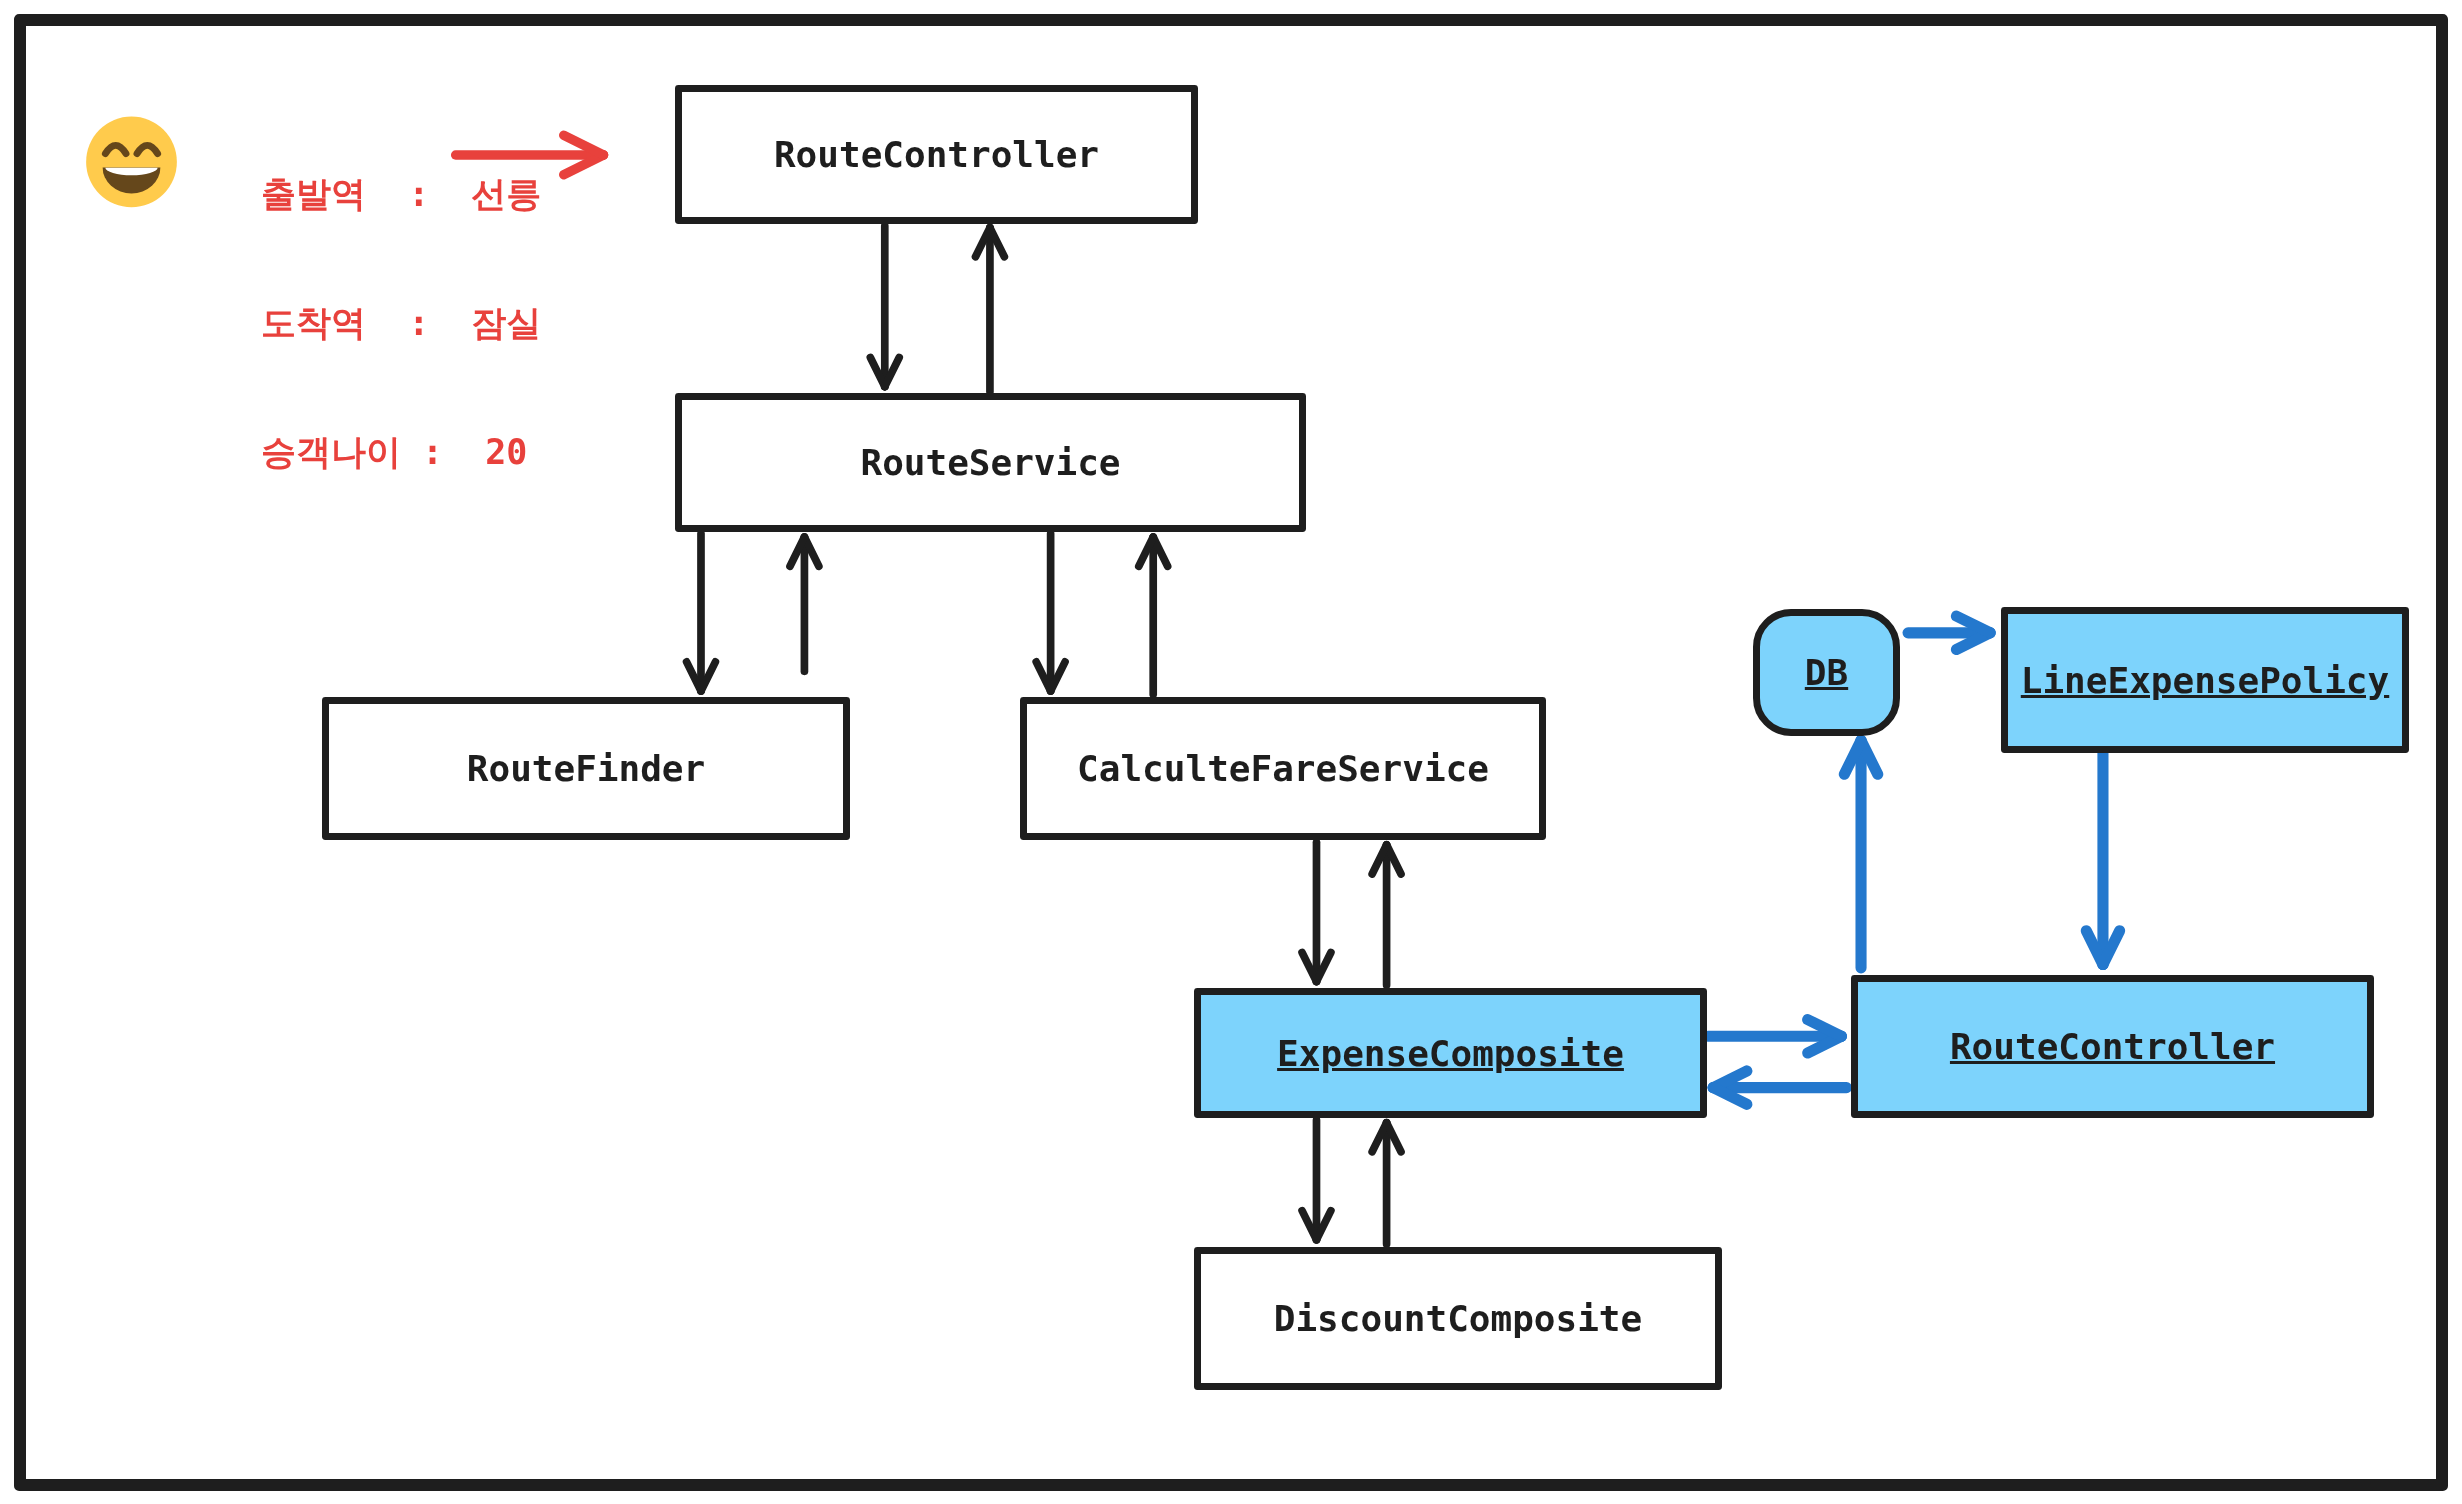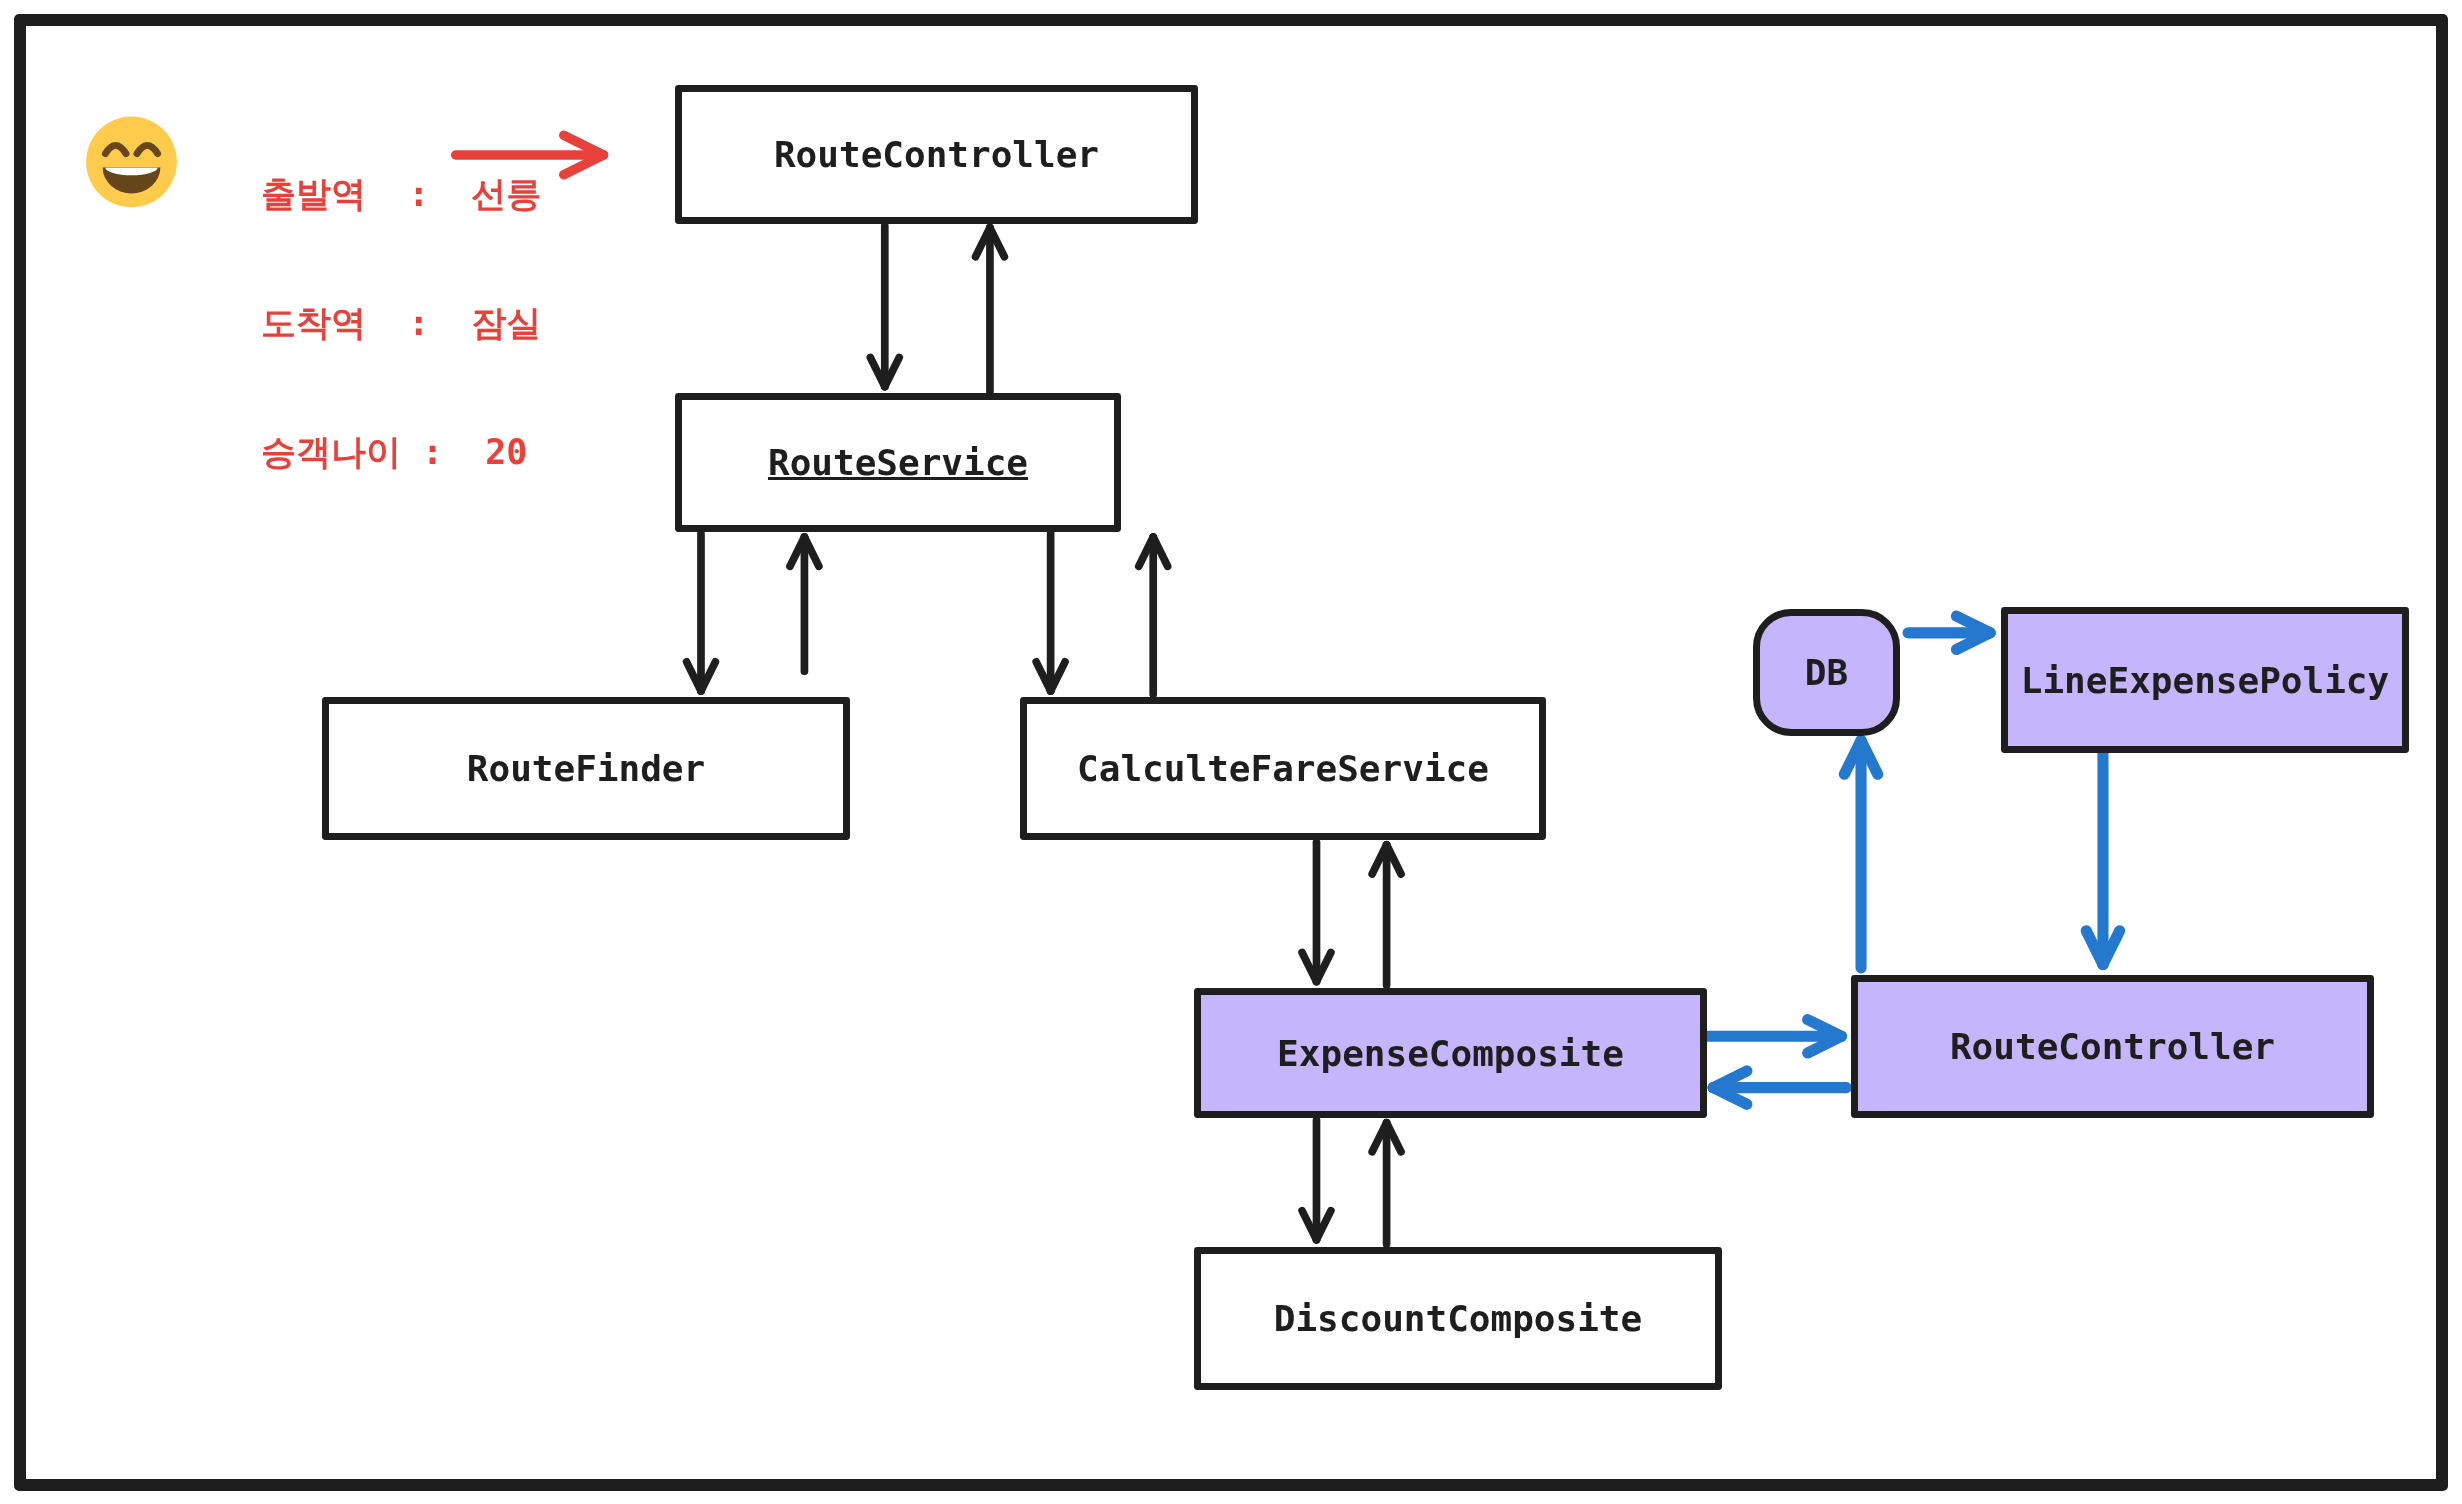--- a/index.html
+++ b/index.html
@@ -17,21 +17,21 @@
   }
   #arrows{position:absolute;left:0;top:0;width:2462px;height:1505px;}
   .node{
     position:absolute;box-sizing:border-box;
     border:7.7px solid #1e1e1e;border-radius:3.4px;
     background:#ffffff;
     display:flex;align-items:center;justify-content:center;
     font-weight:bold;font-size:36px;color:#1e1e1e;
     letter-spacing:0px;white-space:nowrap;
   }
-  .node.blue{background:#c4b5fd;}
+  .node.blue{background:#7dd3fc;text-decoration:underline;}
   .node.rounded{border-radius:38px;}
   .annotation{position:absolute;left:82px;top:82px;display:flex;align-items:flex-start;}
   .emoji{position:absolute;left:0px;top:29px;width:99px;height:99px;display:block;}
   .ann-lines{
     position:absolute;left:135px;top:5.1px;
     color:#e8413c;font-weight:bold;font-size:35px;line-height:43px;
     white-space:pre;
     margin-left:44px;
   }
 </style>
@@ -122,21 +122,21 @@
         <line x1="533" y1="181" x2="706" y2="181" stroke="#e8413c" stroke-width="11" stroke-linecap="round"></line>
         <line x1="706" y1="181" x2="659.4052701286727" y2="204.08530156220704" stroke="#e8413c" stroke-width="11" stroke-linecap="round"></line>
         <line x1="706" y1="181" x2="659.4052701286727" y2="157.914698437793" stroke="#e8413c" stroke-width="11" stroke-linecap="round"></line>
       </g>
     </svg>
 
   <div id="nodes">
       <div class="node" style="left: 675px; top: 85px; width: 523px; height: 139px;">
         <span>RouteController</span>
       </div>
-      <div class="node" style="left: 675px; top: 393px; width: 446px; height: 139px; text-decoration: underline;">
+      <div class="node" style="left: 675px; top: 393px; width: 631px; height: 139px;">
         <span>RouteService</span>
       </div>
       <div class="node" style="left: 322px; top: 697px; width: 528px; height: 143px; justify-content: center;">
         <span>RouteFinder</span>
       </div>
       <div class="node" style="left: 1020px; top: 697px; width: 526px; height: 143px;">
         <span>CalculteFareService</span>
       </div>
       <div class="node blue" style="left: 1194px; top: 988px; width: 513px; height: 130px;">
         <span>ExpenseComposite</span>

